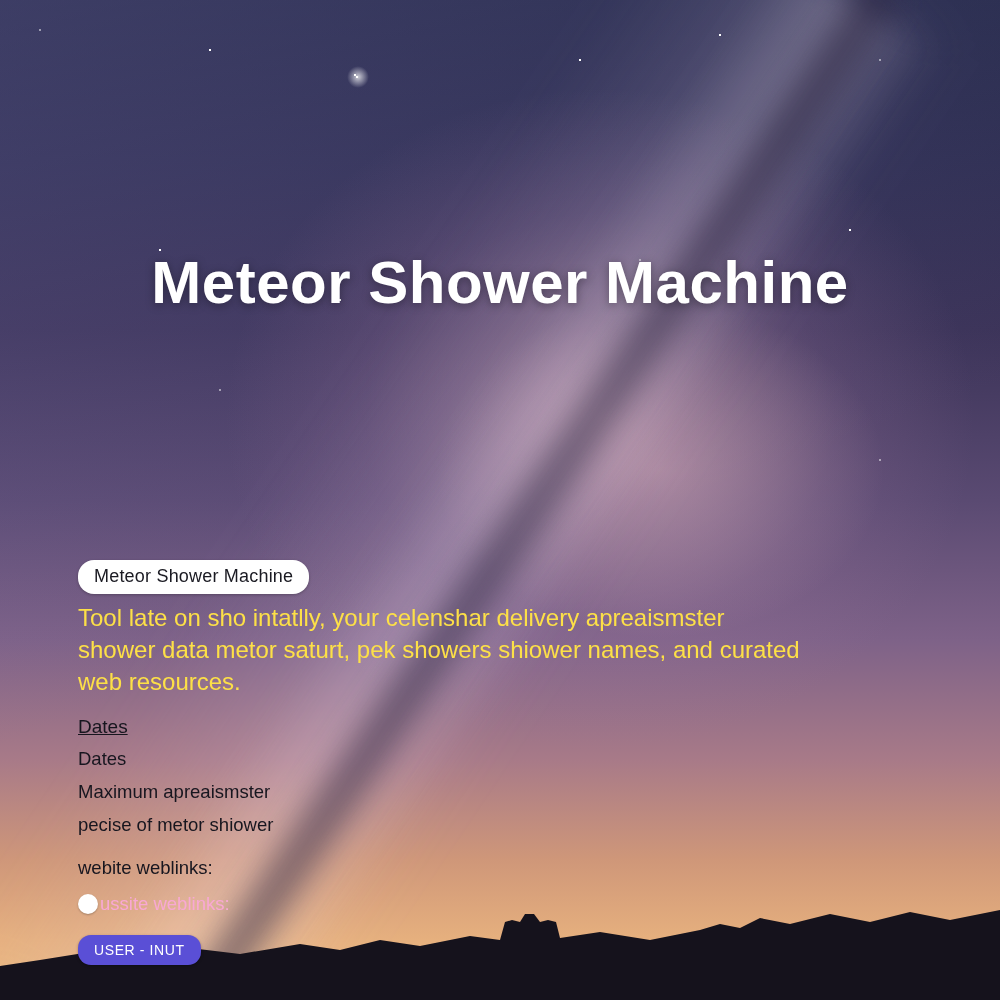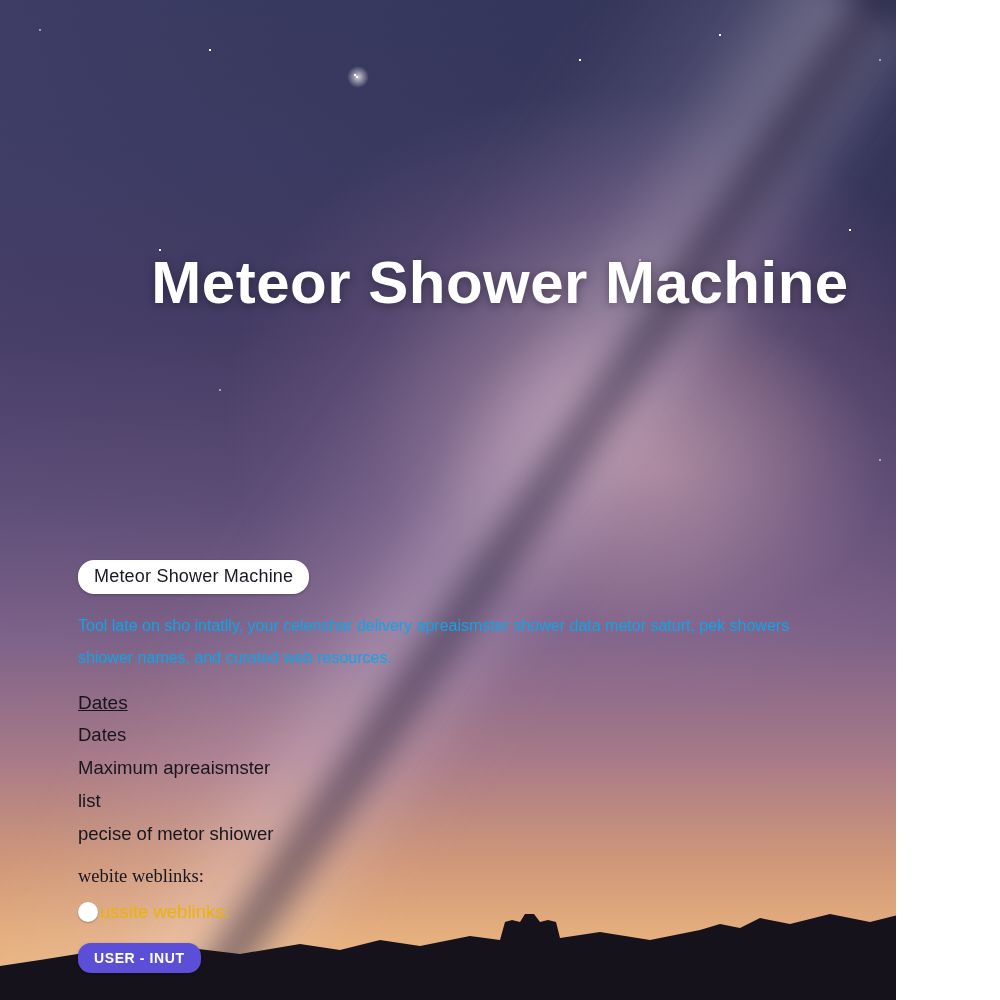--- a/index.html
+++ b/index.html
@@ -8,21 +8,21 @@
   }
   body {
     width: 1000px;
     height: 1000px;
     font-family: "Liberation Sans", sans-serif;
     overflow: hidden;
   }
 
   #page {
     position: relative;
-    width: 896px;
+    width: 1000px;
     height: 1000px;
     overflow: hidden;
     background: #2a2740;
   }
 
   
   .sky {
     position: absolute;
     inset: 0;
     background:
@@ -181,24 +181,24 @@
     background: #ffffff;
     border-radius: 16px;
     padding: 6px 16px 7px 16px;
     font-size: 18px;
     color: #1a1a22;
     letter-spacing: 0.2px;
     box-shadow: 0 1px 3px rgba(0,0,0,0.25);
   }
 
   .para {
-    margin-top: 16px;
-    font-size: 16px;
+    margin-top: 8px;
+    font-size: 24px;
     line-height: 32px;
-    color: #0ea5e9;
+    color: #fde047;
     max-width: 730px;
   }
 
   .section-link {
     margin-top: 18px;
     font-size: 19px;
     color: #16151e;
     text-decoration: underline;
     display: inline-block;
   }
@@ -209,50 +209,49 @@
   .list-item {
     font-size: 18.5px;
     line-height: 33px;
     color: #17161f;
   }
 
   .weblinks {
     margin-top: 16px;
     font-size: 18.5px;
     color: #17161f;
-    font-family: Liberation Serif, serif;
   }
 
   .weblinks-row {
     margin-top: 14px;
     display: flex;
     align-items: center;
     gap: 0px;
   }
   .bullet-dot {
     width: 20px;
     height: 20px;
     border-radius: 50%;
     background: #ffffff;
     box-shadow: 0 1px 2px rgba(0,0,0,0.25);
     flex: 0 0 auto;
   }
   .weblinks-row-label {
     font-size: 18.5px;
-    color: #eab308;
+    color: #f9a8d4;
     margin-left: 2px;
   }
 
   .user-input-btn {
     margin-top: 20px;
     display: inline-block;
     background: #5a4fd6;
     color: #ffffff;
     font-size: 14px;
-    font-weight: bold;
+    font-weight: normal;
     letter-spacing: 0.6px;
     padding: 7px 16px;
     border-radius: 13px;
     box-shadow: 0 1px 3px rgba(0,0,0,0.3);
   }
 </style>
 </head>
 <body>
 
 <div id="page">
@@ -277,21 +276,20 @@
 
     <div class="chip">Meteor Shower Machine</div>
 
     <div class="para">Tool late on sho intatlly, your celenshar delivery apreaismster shower data metor saturt, pek showers shiower names, and curated web resources.</div>
 
     <a class="section-link" href="#">Dates</a>
 
     <div class="list">
       <div class="list-item">Dates</div>
       <div class="list-item">Maximum apreaismster</div>
-      <div class="list-item">list</div>
       <div class="list-item">pecise of metor shiower</div>
     </div>
 
     <div class="weblinks">webite weblinks:</div>
 
     <div class="weblinks-row">
       <span class="bullet-dot"></span>
       <span class="weblinks-row-label">ussite weblinks:</span>
     </div>
 

